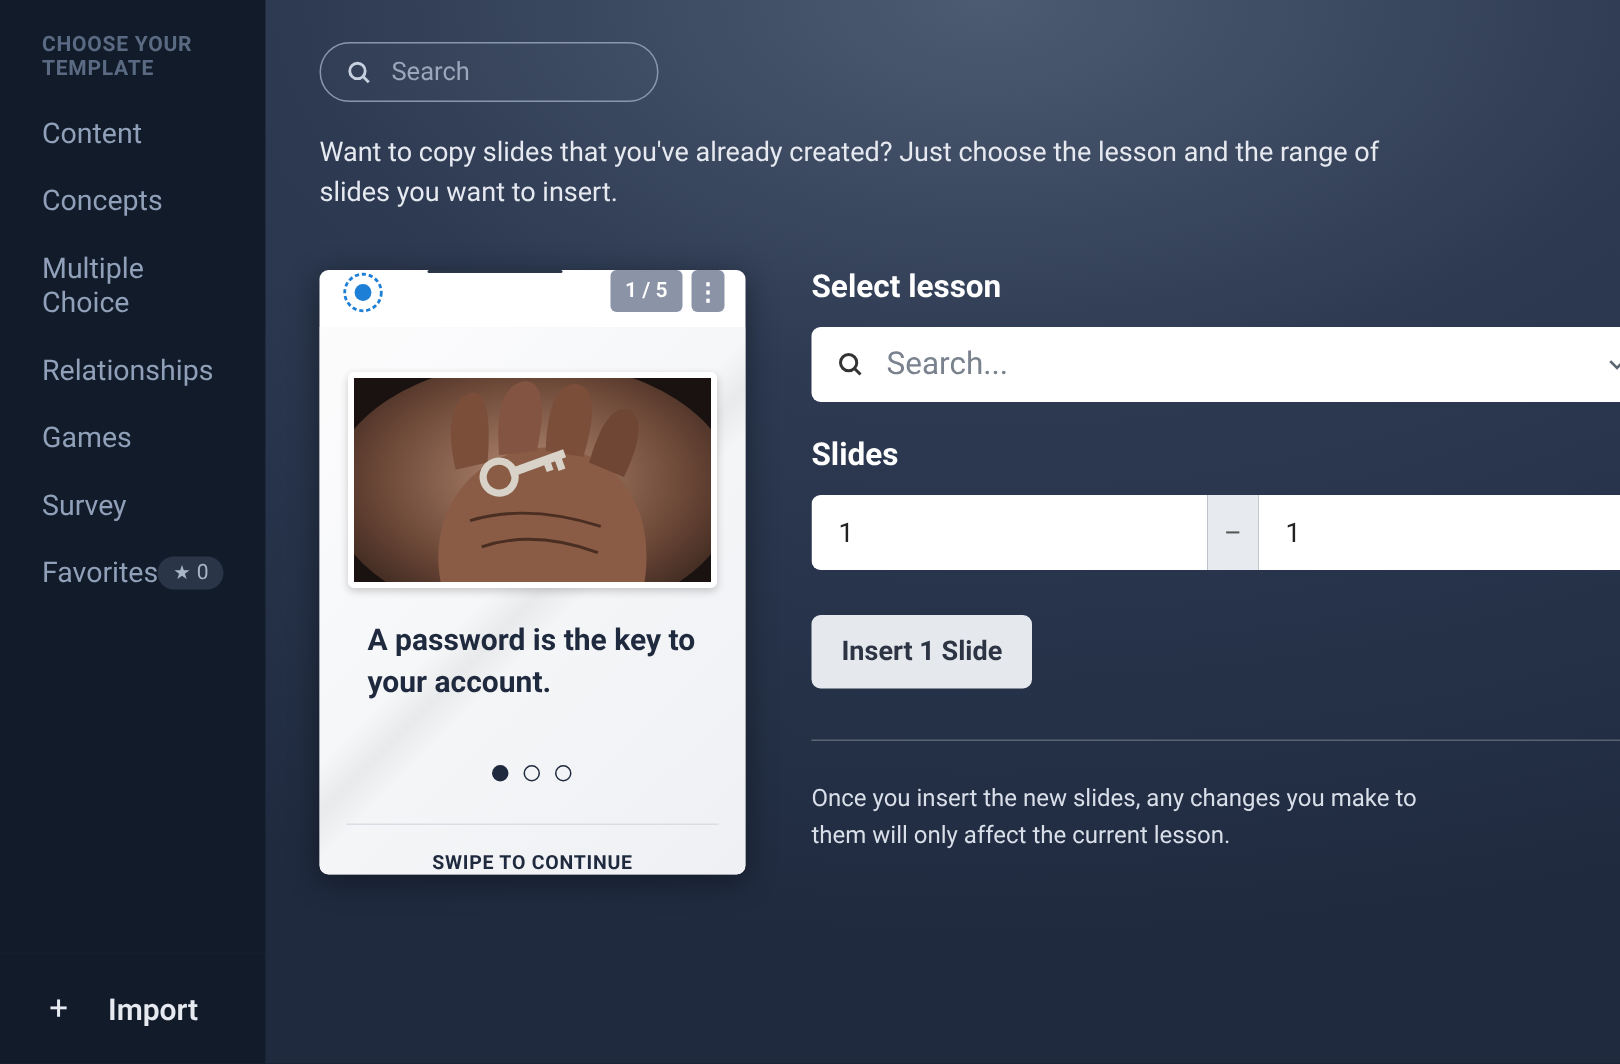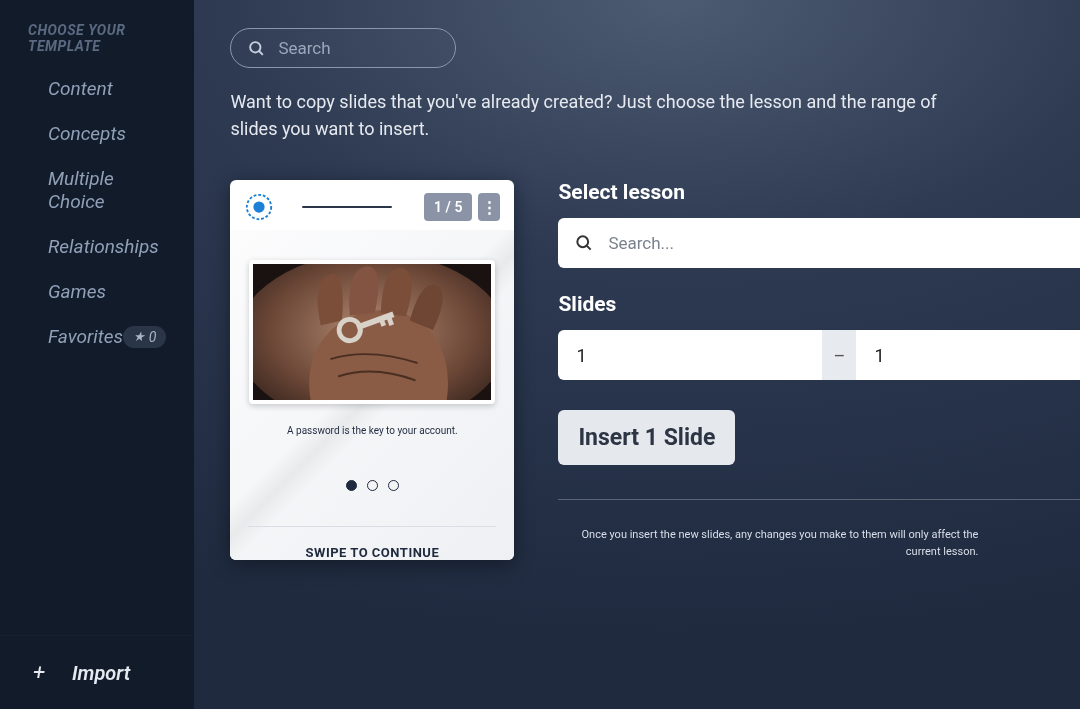--- a/index.html
+++ b/index.html
@@ -1,22 +1,22 @@
 <!DOCTYPE html>
 <html><head>
 <meta charset="utf-8">
 <style>
   * { box-sizing: border-box; margin: 0; padding: 0; font-family: -apple-system, BlinkMacSystemFont, "Segoe UI", Roboto, sans-serif; }
   html, body { width: 1080px; height: 709px; overflow: hidden; }
   body { display: flex; background: #1a2332; color: #e6eaf0; }
 
   
-  .sidebar { width: 272px; background: #121b2a; display: flex; flex-direction: column; font-style: italic; }
+  .sidebar { width: 272px; background: #121b2a; display: flex; flex-direction: column; }
   .side-header { padding: 22px 28px 12px; font-size: 14px; font-weight: 700; letter-spacing: 0.5px; color: #5a6a82; text-transform: uppercase; }
-  .side-items { flex: 1; padding-left: 20px; }
+  .side-items { flex: 1; }
   .side-item { padding: 11px 28px; font-size: 19px; color: #8fa0b8; cursor: pointer; }
   .fav-row { display: flex; align-items: center; justify-content: space-between; }
   .fav-badge { display: inline-flex; align-items: center; gap: 4px; background: #2a3648; color: #aab6c9; font-size: 14px; padding: 3px 10px; border-radius: 12px; }
   .fav-badge .star { font-size: 13px; }
   .import-row { display: flex; align-items: center; gap: 22px; padding: 24px 28px; font-size: 20px; color: #e6eaf0; font-weight: 600; cursor: pointer; border-top: 1px solid rgba(255,255,255,0.02); }
   .import-row .plus { font-size: 22px; font-weight: 400; width: 22px; display: inline-flex; justify-content: center; }
 
   
   .main { flex: 1; background: radial-gradient(ellipse 120% 90% at 50% 0%, #4c5a72 0%, #2d3a52 40%, #1f2a3f 100%); padding: 28px 36px 0 36px; display: flex; flex-direction: column; }
   .head-row { display: flex; align-items: center; justify-content: space-between; margin-bottom: 20px; }
@@ -24,64 +24,65 @@
   .search-pill { display: flex; align-items: center; gap: 12px; width: 226px; height: 40px; border: 1.5px solid #8a97ab; border-radius: 20px; padding: 0 16px; background: rgba(255,255,255,0.02); }
   .search-pill input { flex: 1; background: transparent; border: none; outline: none; color: #cdd6e4; font-size: 17px; }
   .search-pill input::placeholder { color: #9aa7ba; }
   .search-pill svg { flex-shrink: 0; }
   .desc { font-size: 18px; line-height: 1.5; color: #e6eaf0; max-width: 740px; margin-bottom: 38px; }
 
   .content-row { display: flex; gap: 44px; }
 
   
   .phone { width: 284px; background: #fff; border-radius: 6px; overflow: hidden; box-shadow: 0 4px 20px rgba(0,0,0,0.4); display: flex; flex-direction: column; position: relative; }
-  .phone-top { display: flex; align-items: center; justify-content: space-between; padding: 12px 14px 8px; }
+  .phone-top { display: flex; justify-content: space-between; padding: 0 14px 8px; }
   .badge-icon { width: 30px; height: 30px; }
   .top-line { flex: 1; height: 2px; background: #2a3648; margin: 0 14px 0 10px; border-radius: 1px; max-width: 90px; }
   .counter-group { display: flex; gap: 6px; }
   .counter, .kebab { background: #8a94a6; color: #fff; border-radius: 4px; height: 28px; display: inline-flex; align-items: center; justify-content: center; font-size: 14px; font-weight: 600; }
   .counter { padding: 0 10px; }
   .kebab { width: 22px; font-size: 16px; letter-spacing: 0; }
   .phone-body { padding: 30px 18px 0; flex: 1; display: flex; flex-direction: column; align-items: center; background: linear-gradient(135deg, #fcfcfd 0%, #eef0f3 100%); position: relative; }
   .phone-body::before { content:""; position:absolute; inset:0; background: linear-gradient(135deg, transparent 45%, rgba(0,0,0,0.05) 50%, transparent 55%); }
   .slide-img { width: 246px; height: 144px; border-radius: 4px; border: 4px solid #fff; box-shadow: 0 2px 6px rgba(0,0,0,0.2); position: relative; z-index:1; overflow:hidden; background:#2a1d18; }
-  .slide-caption { font-size: 10px; font-weight: 400; color: #1f2a3f; text-align: right; margin-top: 20px; line-height: 1.4; max-width: 220px; position:relative; z-index:1; }
+  .slide-caption { font-size: 20px; font-weight: 700; color: #1f2a3f; text-align: left; margin-top: 20px; line-height: 1.4; max-width: 220px; position:relative; z-index:1; }
   .dots { display: flex; gap: 10px; margin: 42px 0 28px; position:relative; z-index:1; }
   .dot { width: 11px; height: 11px; border-radius: 50%; border: 1.5px solid #1f2a3f; }
   .dot.active { background: #1f2a3f; }
   .swipe { font-size: 13px; font-weight: 700; letter-spacing: 0.5px; color: #1f2a3f; padding: 18px 0 0; width:100%; text-align:center; border-top: 1px solid #d9dde4; margin-top:auto; position:relative; z-index:1; }
 
   
   .hand-svg { width:100%; height:100%; display:block; }
 
   
   .panel { flex: 1; display: flex; flex-direction: column; }
   .panel-label { font-size: 21px; font-weight: 700; color: #fff; margin-bottom: 14px; }
   .lesson-select { display: flex; align-items: center; background: #fff; border-radius: 6px; height: 50px; padding: 0 16px; gap: 14px; margin-bottom: 24px; cursor: pointer; }
-  .lesson-select input { flex: 1; border: none; outline: none; font-size: 17px; color: #333; background: transparent; }
+  .lesson-select input { flex: 1; border: none; outline: none; font-size: 21px; color: #333; background: transparent; }
   .lesson-select input::placeholder { color: #7a828e; }
   .chev { color: #5a6472; }
   .range-row { display: flex; align-items: stretch; height: 50px; margin-bottom: 30px; border-radius: 6px; overflow: hidden; }
   .range-in { flex: 1; border: none; outline: none; padding: 0 18px; font-size: 18px; color: #222; background: #fff; }
   .range-dash { width: 34px; background: #e7eaef; color: #555; display: flex; align-items: center; justify-content: center; font-size: 18px; }
-  .insert-btn { align-self: flex-start; background: #e5e8ed; color: #2d3545; font-size: 23px; font-weight: 700; border: none; border-radius: 6px; padding: 14px 20px; cursor: pointer; margin-bottom: 34px; }
+  .insert-btn { align-self: flex-start; background: #e5e8ed; color: #2d3545; font-size: 18px; font-weight: 700; border: none; border-radius: 6px; padding: 14px 20px; cursor: pointer; margin-bottom: 34px; }
   .divider { height: 1px; background: rgba(255,255,255,0.25); margin-bottom: 26px; }
-  .note { font-size: 11px; line-height: 1.55; color: #d9dfe9; max-width: 420px; text-align: right; }
+  .note { font-size: 16px; line-height: 1.55; color: #d9dfe9; max-width: 420px; }
 </style>
 </head>
 <body>
 
 <aside class="sidebar">
   <div class="side-header">CHOOSE YOUR TEMPLATE</div>
   <div class="side-items">
     <div class="side-item"><span>Content</span></div>
     <div class="side-item"><span>Concepts</span></div>
     <div class="side-item"><span>Multiple Choice</span></div>
     <div class="side-item"><span>Relationships</span></div>
     <div class="side-item"><span>Games</span></div>
+    <div class="side-item"><span>Survey</span></div>
     <div class="side-item fav-row">
       <span>Favorites</span>
       <span class="fav-badge">
         <span class="star">★</span>
         <span>0</span>
       </span>
     </div>
   </div>
   <div class="import-row">
     <span class="plus">+</span>

